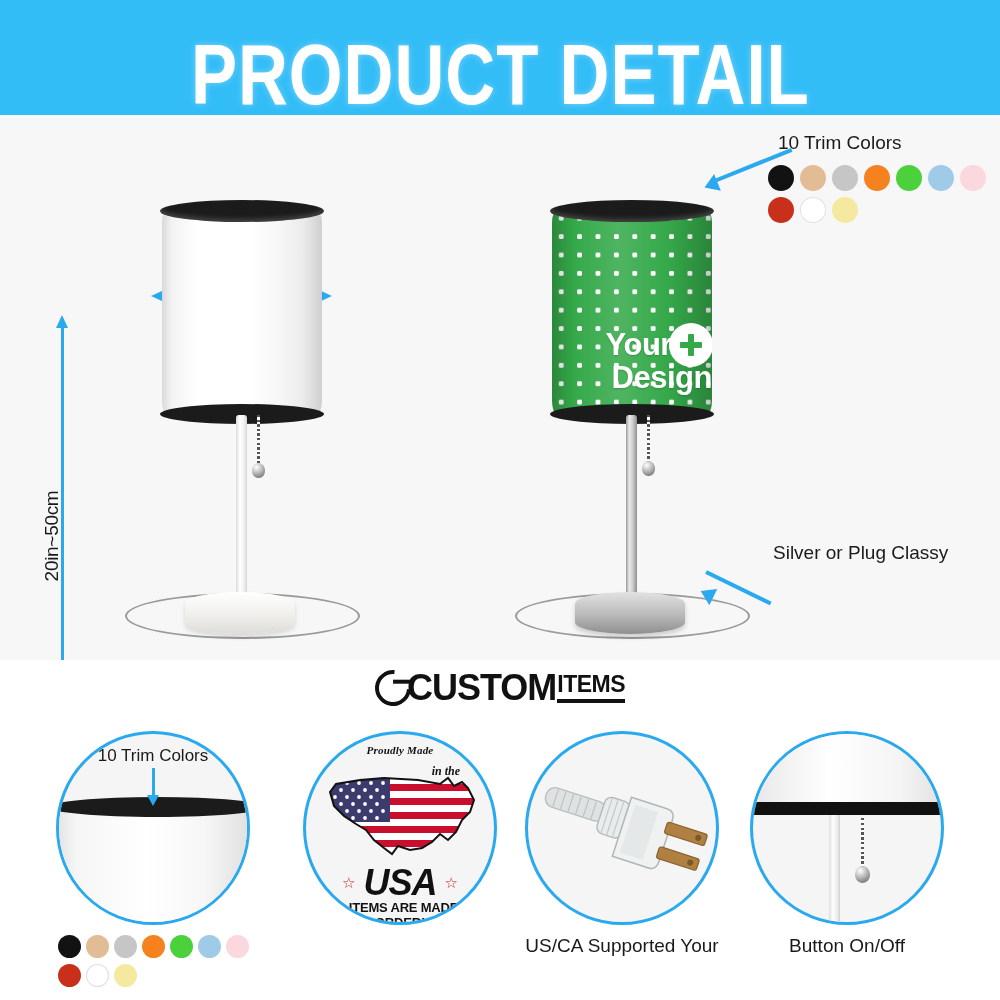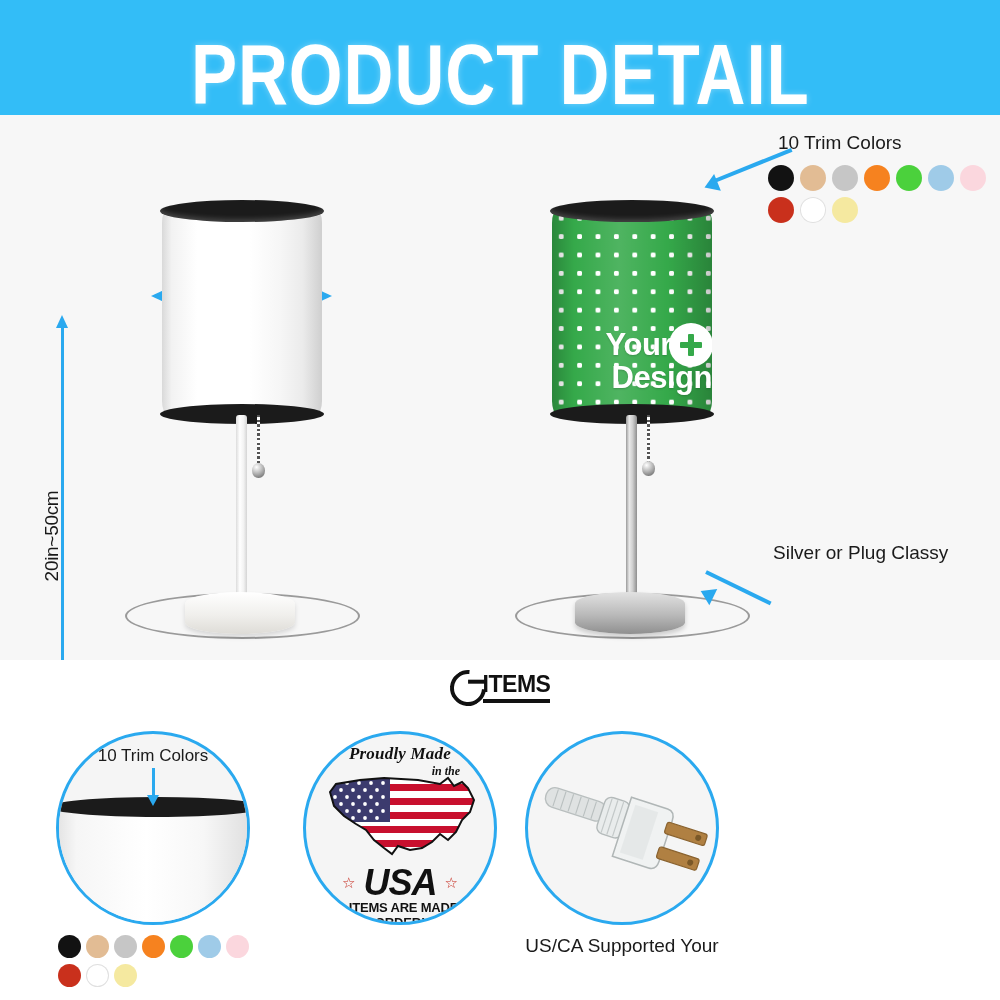--- a/index.html
+++ b/index.html
@@ -197,21 +197,21 @@
   }
   .p1-trim{
     position:absolute; left:-10px; top:63px; width:216px; height:20px;
     background:#1b1b1b; border-radius:50%/50%;
   }
 
   
   .usa-top{
     position:absolute; left:0; top:10px; width:100%; text-align:center;
     font-family:"Liberation Serif", serif; font-style:italic; font-weight:bold;
-    font-size:17px; color:#111; letter-spacing:.2px;
+    font-size:11px; color:#111; letter-spacing:.2px;
   }
   .usa-sub{
     position:absolute; right:34px; top:30px;
     font-family:"Liberation Serif", serif; font-style:italic; font-weight:bold;
     font-size:12px; color:#111;
   }
   .usa-map{
     position:absolute; left:16px; top:36px; width:162px; height:92px;
   }
   .usa-word{
@@ -323,20 +323,21 @@
       <div class="swatch" style="width: 26px; height: 26px; background: rgb(245, 233, 160); margin-right: 6px;"></div>
     </div>
 
   <div class="callout-text" style="left:773px; top:427px;">Silver or Plug Classy</div>
   <div class="arrow-line" style="left:706px; top:455px; width:72px; transform:rotate(26deg);"></div>
   <div class="arrow-head" style="left:700px; top:470px; border-right:14px solid #2aa9ef; transform:rotate(26deg);"></div>
 </div>
 
 <div class="brand">
   <div class="brand-c"></div>
+  <div class="brand-custom">CUSTOM</div>
   <div class="brand-witch-box">
     <div class="brand-witch">ITEMS</div>
     <div class="brand-rule"></div>
   </div>
 </div>
 
 <div class="bottom">
 
   <div class="panel" style="left:28px;">
     <div class="circle">
@@ -462,14 +463,24 @@
             <circle cx="158" cy="42" r="3" fill="#7a5828"></circle>
             <rect x="124" y="62" width="42" height="12" rx="2.5" fill="#b08042" stroke="#8a6330" stroke-width="1.2"></rect>
             <circle cx="158" cy="68" r="3" fill="#7a5828"></circle>
           </g>
         </svg>
       </div>
     </div>
     <div class="panel-caption">US/CA Supported Your</div>
   </div>
 
+  <div class="panel" style="left:722px;">
+    <div class="circle">
+      <div class="b-shadebody"></div>
+      <div class="b-trim"></div>
+      <div class="b-pole"></div>
+      <div class="b-chain"></div>
+      <div class="b-ball"></div>
+    </div>
+    <div class="panel-caption">Button On/Off</div>
+  </div>
 
 </div>
 
 </body></html>

